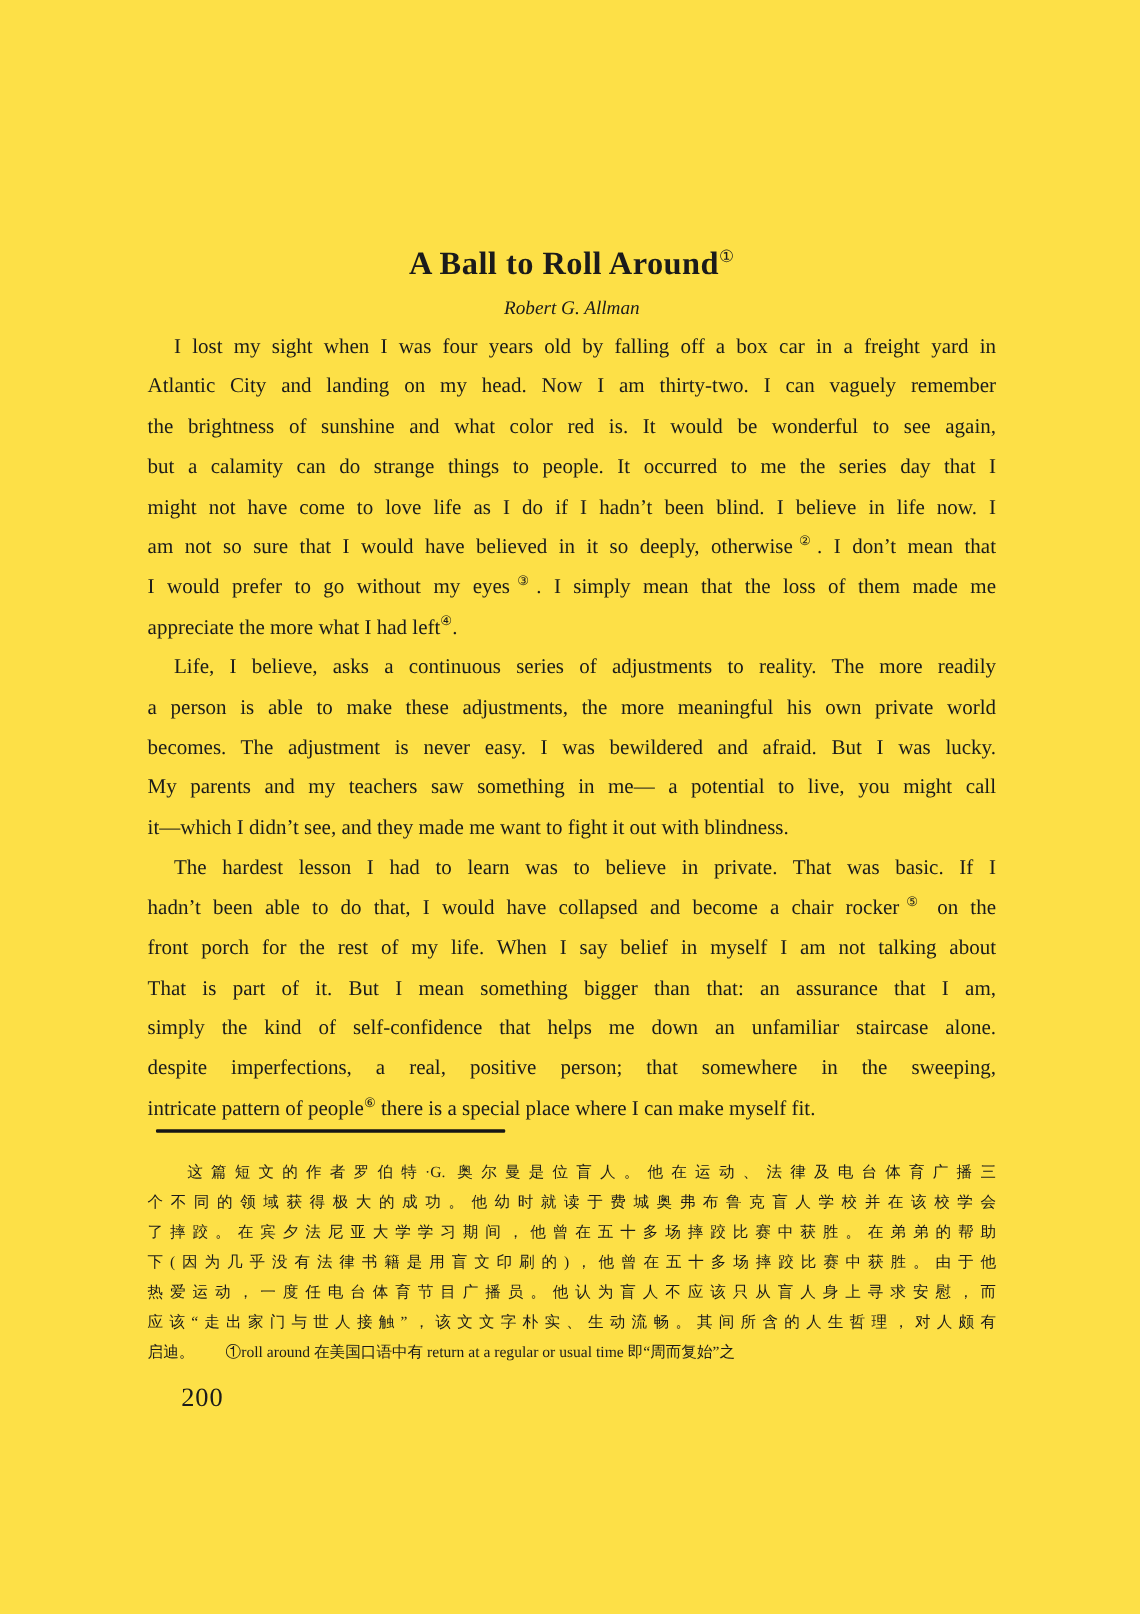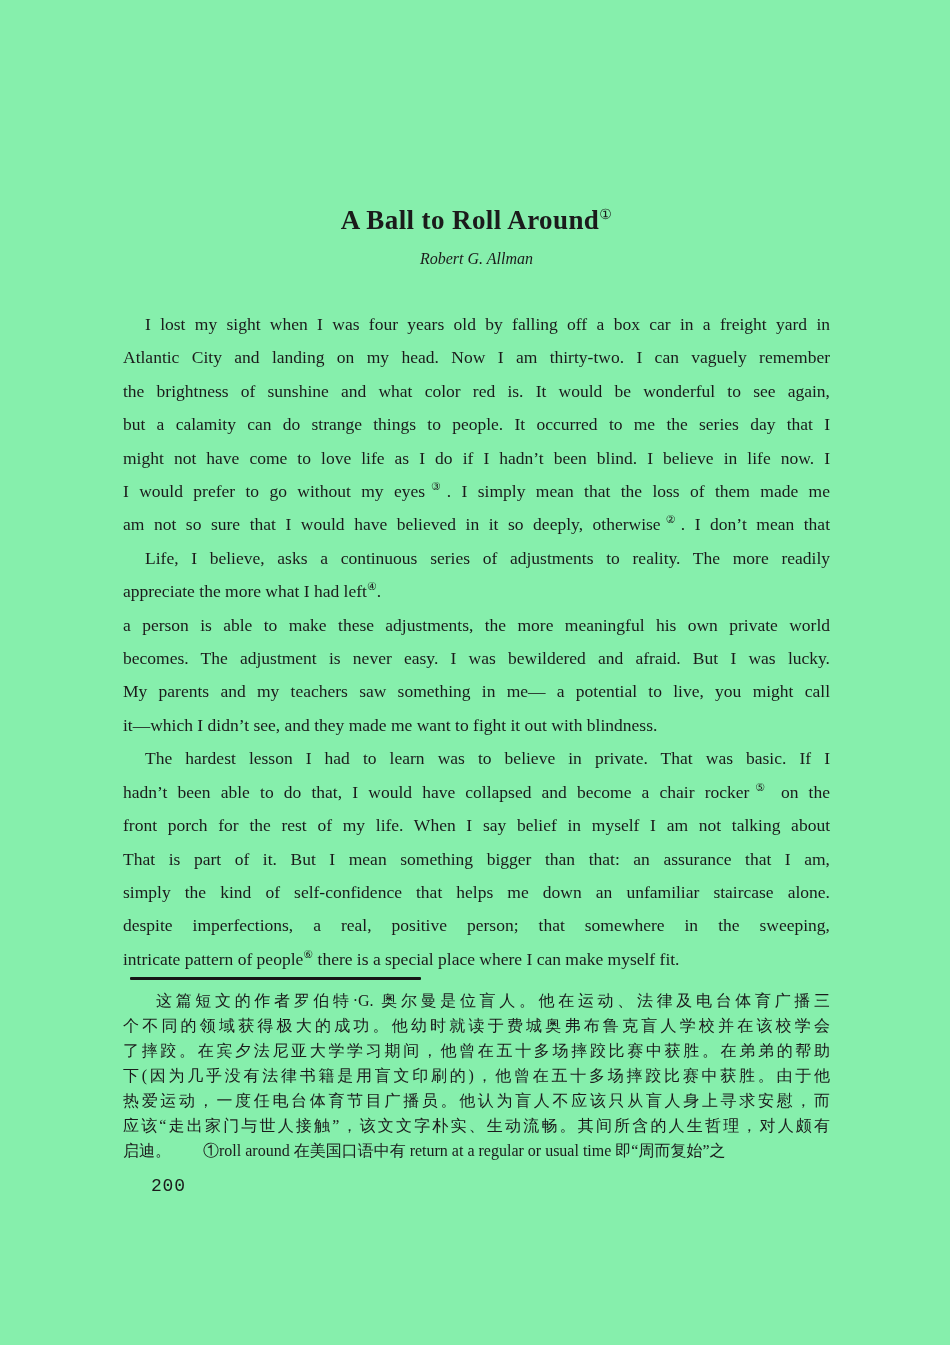--- a/index.html
+++ b/index.html
@@ -5,21 +5,21 @@
   * { margin: 0; padding: 0; box-sizing: border-box; }
   html, body { width: 950px; height: 1345px; }
   body {
     background: #ffffff;
     font-family: "Liberation Serif", "DejaVu Serif", serif;
   }
   .page {
     position: relative;
     width: 950px;
     height: 1345px;
-    background: #86efac;
+    background: #fde047;
     color: #1b1b1b;
     overflow: hidden;
   }
   .content {
     position: absolute;
     left: 123px;
     top: 0;
     width: 707px;
   }
   .title {
@@ -32,75 +32,73 @@
   }
   .title sup { font-size: 14px; font-weight: 400; }
   .author {
     margin-top: 7px;
     text-align: center;
     font-style: italic;
     font-size: 16px;
     line-height: 28px;
   }
   .bodytext {
-    margin-top: 35px;
     font-size: 17.5px;
     line-height: 33.4px;
   }
   .textline {
     text-align: justify;
     text-align-last: justify;
   }
   .textline.end { text-align-last: left; }
   .textline.indent { text-indent: 22px; }
   .bodytext sup { font-size: 11px; line-height: 0; }
   .fnrule {
     margin-top: 1px;
     margin-left: 7px;
     width: 291px;
     height: 3px;
     background: #161616;
     border-radius: 1px;
   }
   .footnote {
-    margin-top: 8px;
-    font-size: 16px;
+    margin-top: 20px;
+    font-size: 13px;
     line-height: 25px;
   }
   .footnote .textline.indent { text-indent: 33px; }
   .pagenum {
     margin-top: 13px;
     margin-left: 28px;
-    font-size: 18px;
+    font-size: 22px;
     letter-spacing: 0.8px;
-    font-family: Liberation Mono, monospace;
   }
 </style>
 </head>
 <body>
 
 <div class="page">
   <div class="content">
 
     <h1 class="title">A Ball to Roll Around<sup>①</sup></h1>
 
     <div class="author">Robert G. Allman</div>
 
     <div class="bodytext">
 
       <div class="textline indent">I lost my sight when I was four years old by falling off a box car in a freight yard in</div>
       <div class="textline">Atlantic City and landing on my head. Now I am thirty-two. I can vaguely remember</div>
       <div class="textline">the brightness of sunshine and what color red is. It would be wonderful to see again,</div>
       <div class="textline">but a calamity can do strange things to people. It occurred to me the series day that I</div>
       <div class="textline">might not have come to love life as I do if I hadn’t been blind. I believe in life now. I</div>
+      <div class="textline">am not so sure that I would have believed in it so deeply, otherwise<sup>②</sup>. I don’t mean that</div>
       <div class="textline">I would prefer to go without my eyes<sup>③</sup>. I simply mean that the loss of them made me</div>
-      <div class="textline">am not so sure that I would have believed in it so deeply, otherwise<sup>②</sup>. I don’t mean that</div>
+      <div class="textline end">appreciate the more what I had left<sup>④</sup>.</div>
+
       <div class="textline indent">Life, I believe, asks a continuous series of adjustments to reality. The more readily</div>
-
-      <div class="textline end">appreciate the more what I had left<sup>④</sup>.</div>
       <div class="textline">a person is able to make these adjustments, the more meaningful his own private world</div>
       <div class="textline">becomes. The adjustment is never easy. I was bewildered and afraid. But I was lucky.</div>
       <div class="textline">My parents and my teachers saw something in me— a potential to live, you might call</div>
       <div class="textline end">it—which I didn’t see, and they made me want to fight it out with blindness.</div>
 
       <div class="textline indent">The hardest lesson I had to learn was to believe in private. That was basic. If I</div>
       <div class="textline">hadn’t been able to do that, I would have collapsed and become a chair rocker<sup>⑤</sup> on the</div>
       <div class="textline">front porch for the rest of my life. When I say belief in myself I am not talking about</div>
       <div class="textline">That is part of it. But I mean something bigger than that: an assurance that I am,</div>
       <div class="textline">simply the kind of self-confidence that helps me down an unfamiliar staircase alone.</div>

